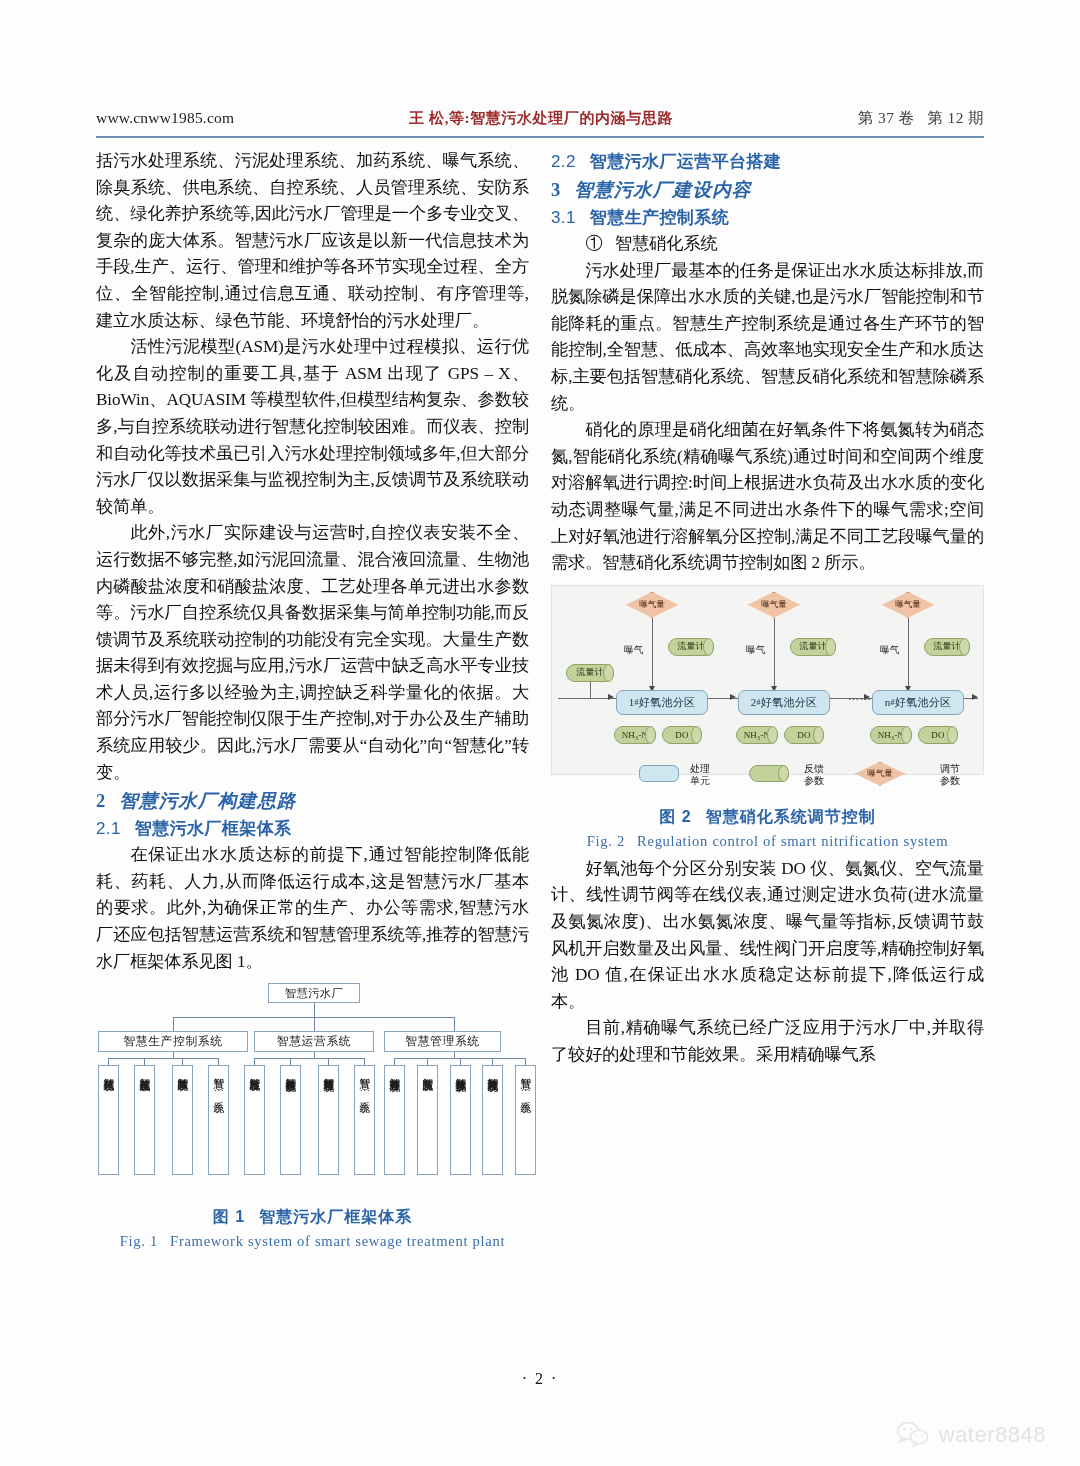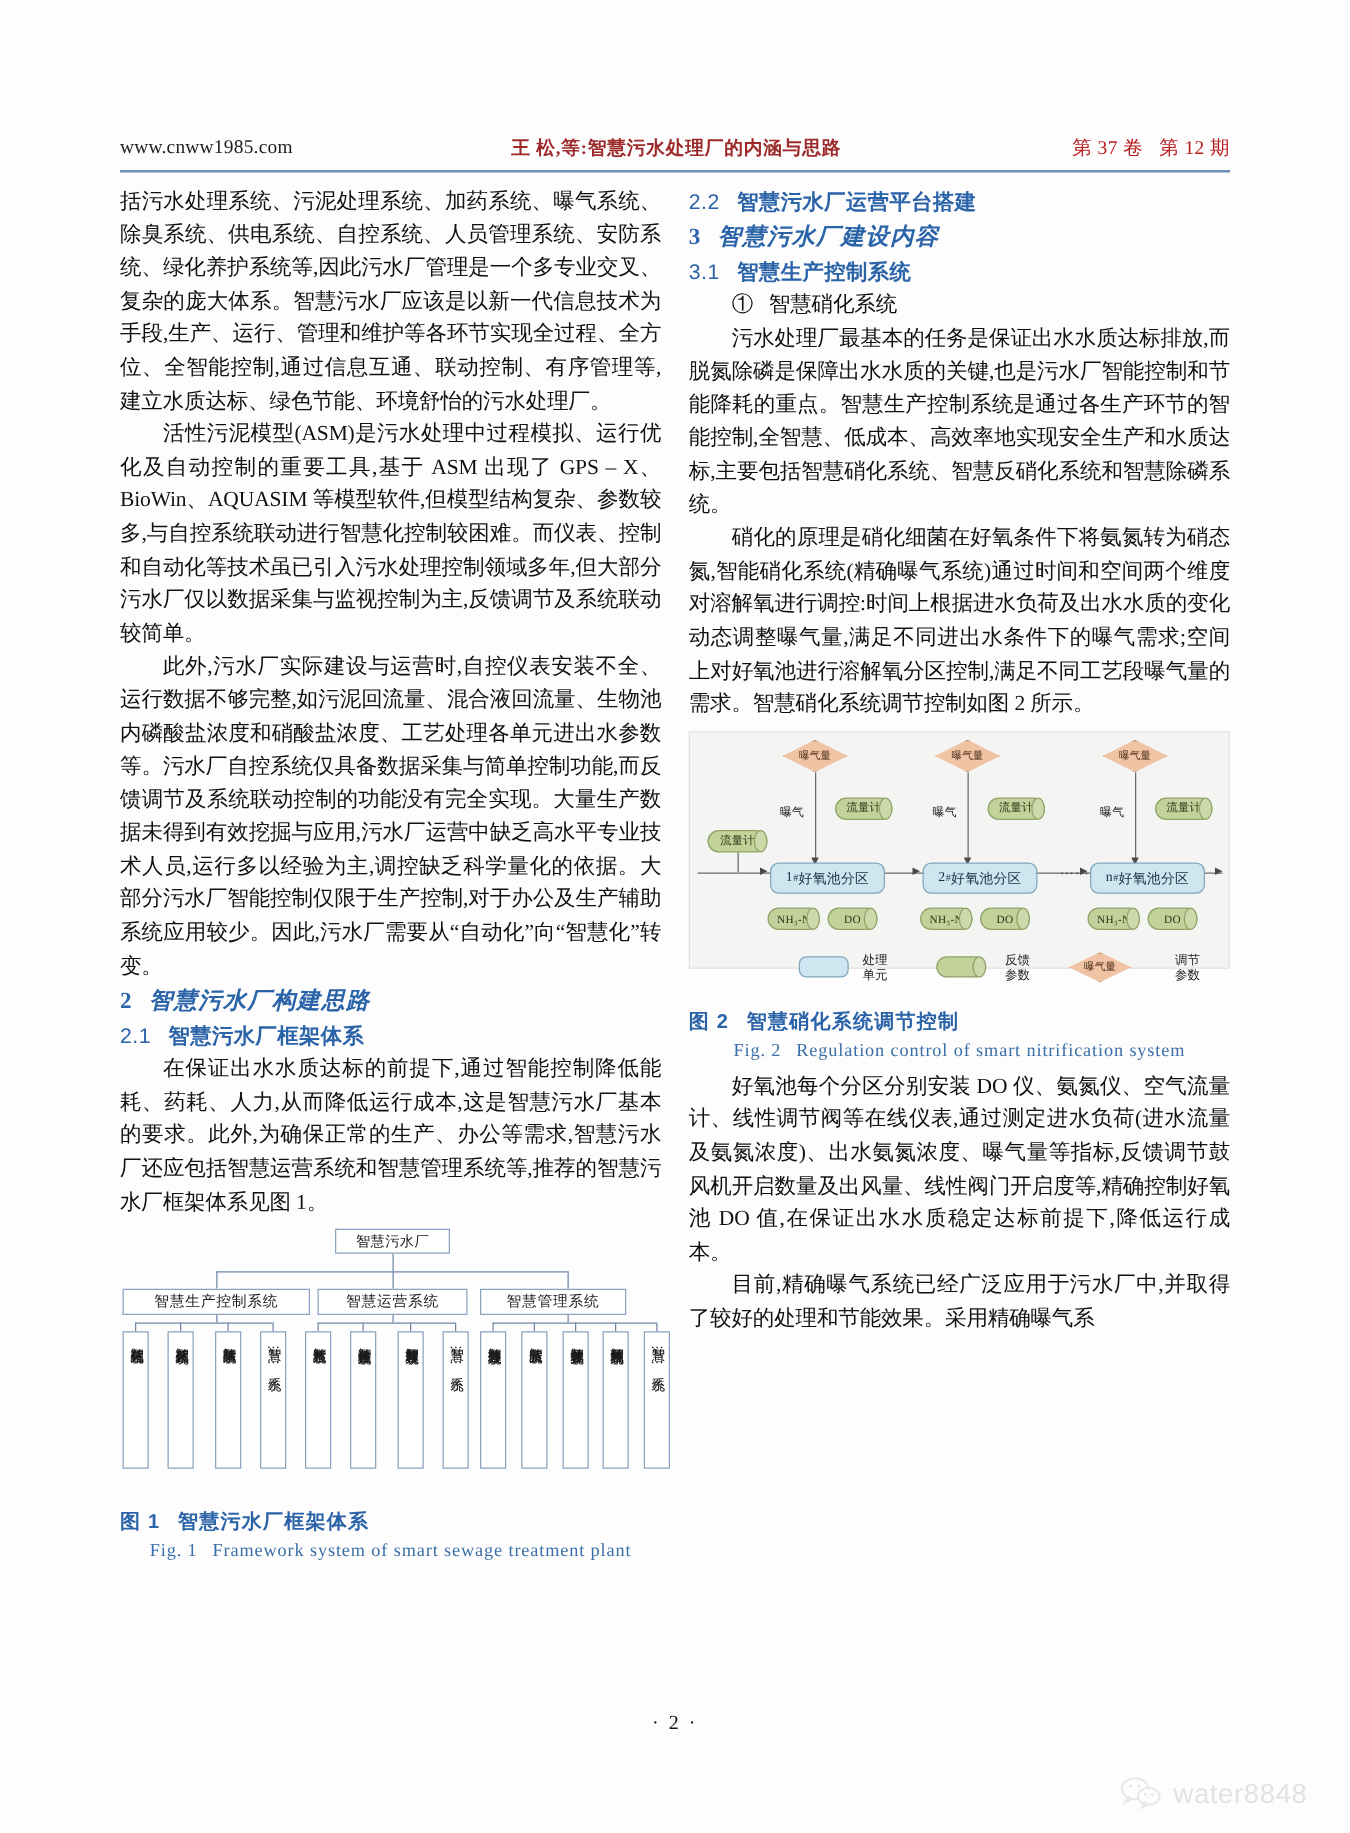--- a/index.html
+++ b/index.html
@@ -25,21 +25,21 @@
   }
   .runhead .rh-left {
     font-family: "Liberation Serif", serif;
     font-size: 15.5px; color: #1d1d1d; letter-spacing: .2px;
   }
   .runhead .rh-center {
     font-size: 15px; color: #9c2a2a; font-weight: 700;
     letter-spacing: .6px;
   }
   .runhead .rh-right {
-    font-size: 15.5px; color: #b91c1c; letter-spacing: .4px; margin-left: 10px;
+    font-size: 15.5px; color: #404040; letter-spacing: .4px; margin-left: 10px;
   }
   .rule {
     position: absolute;
     top: 136px; left: 96px; right: 96px;
     height: 2px; background: #6f8fb5;
   }
 
   
   .cols {
     position: absolute;
@@ -117,21 +117,21 @@
     padding: 4px 0;
     letter-spacing: .4px;
     justify-content: flex-start;
   }
 
   .ln { position: absolute; background: #6f88a6; }
   .ln.v { width: 1px; }
   .ln.h { height: 1px; }
 
   .figcap-cn {
-    text-align: left;
+    text-align: center;
     font-family: "Liberation Sans", "DejaVu Sans", sans-serif;
     font-size: 16px; font-weight: 700; color: #2a63a8;
     letter-spacing: 1px;
     margin-top: 6px;
   }
   .figcap-cn .lbl { margin-right: 14px; }
   .figcap-en {
     text-align: center;
     font-family: "Liberation Serif", "DejaVu Serif", serif;
     font-size: 14.6px; color: #3a6ea8;

